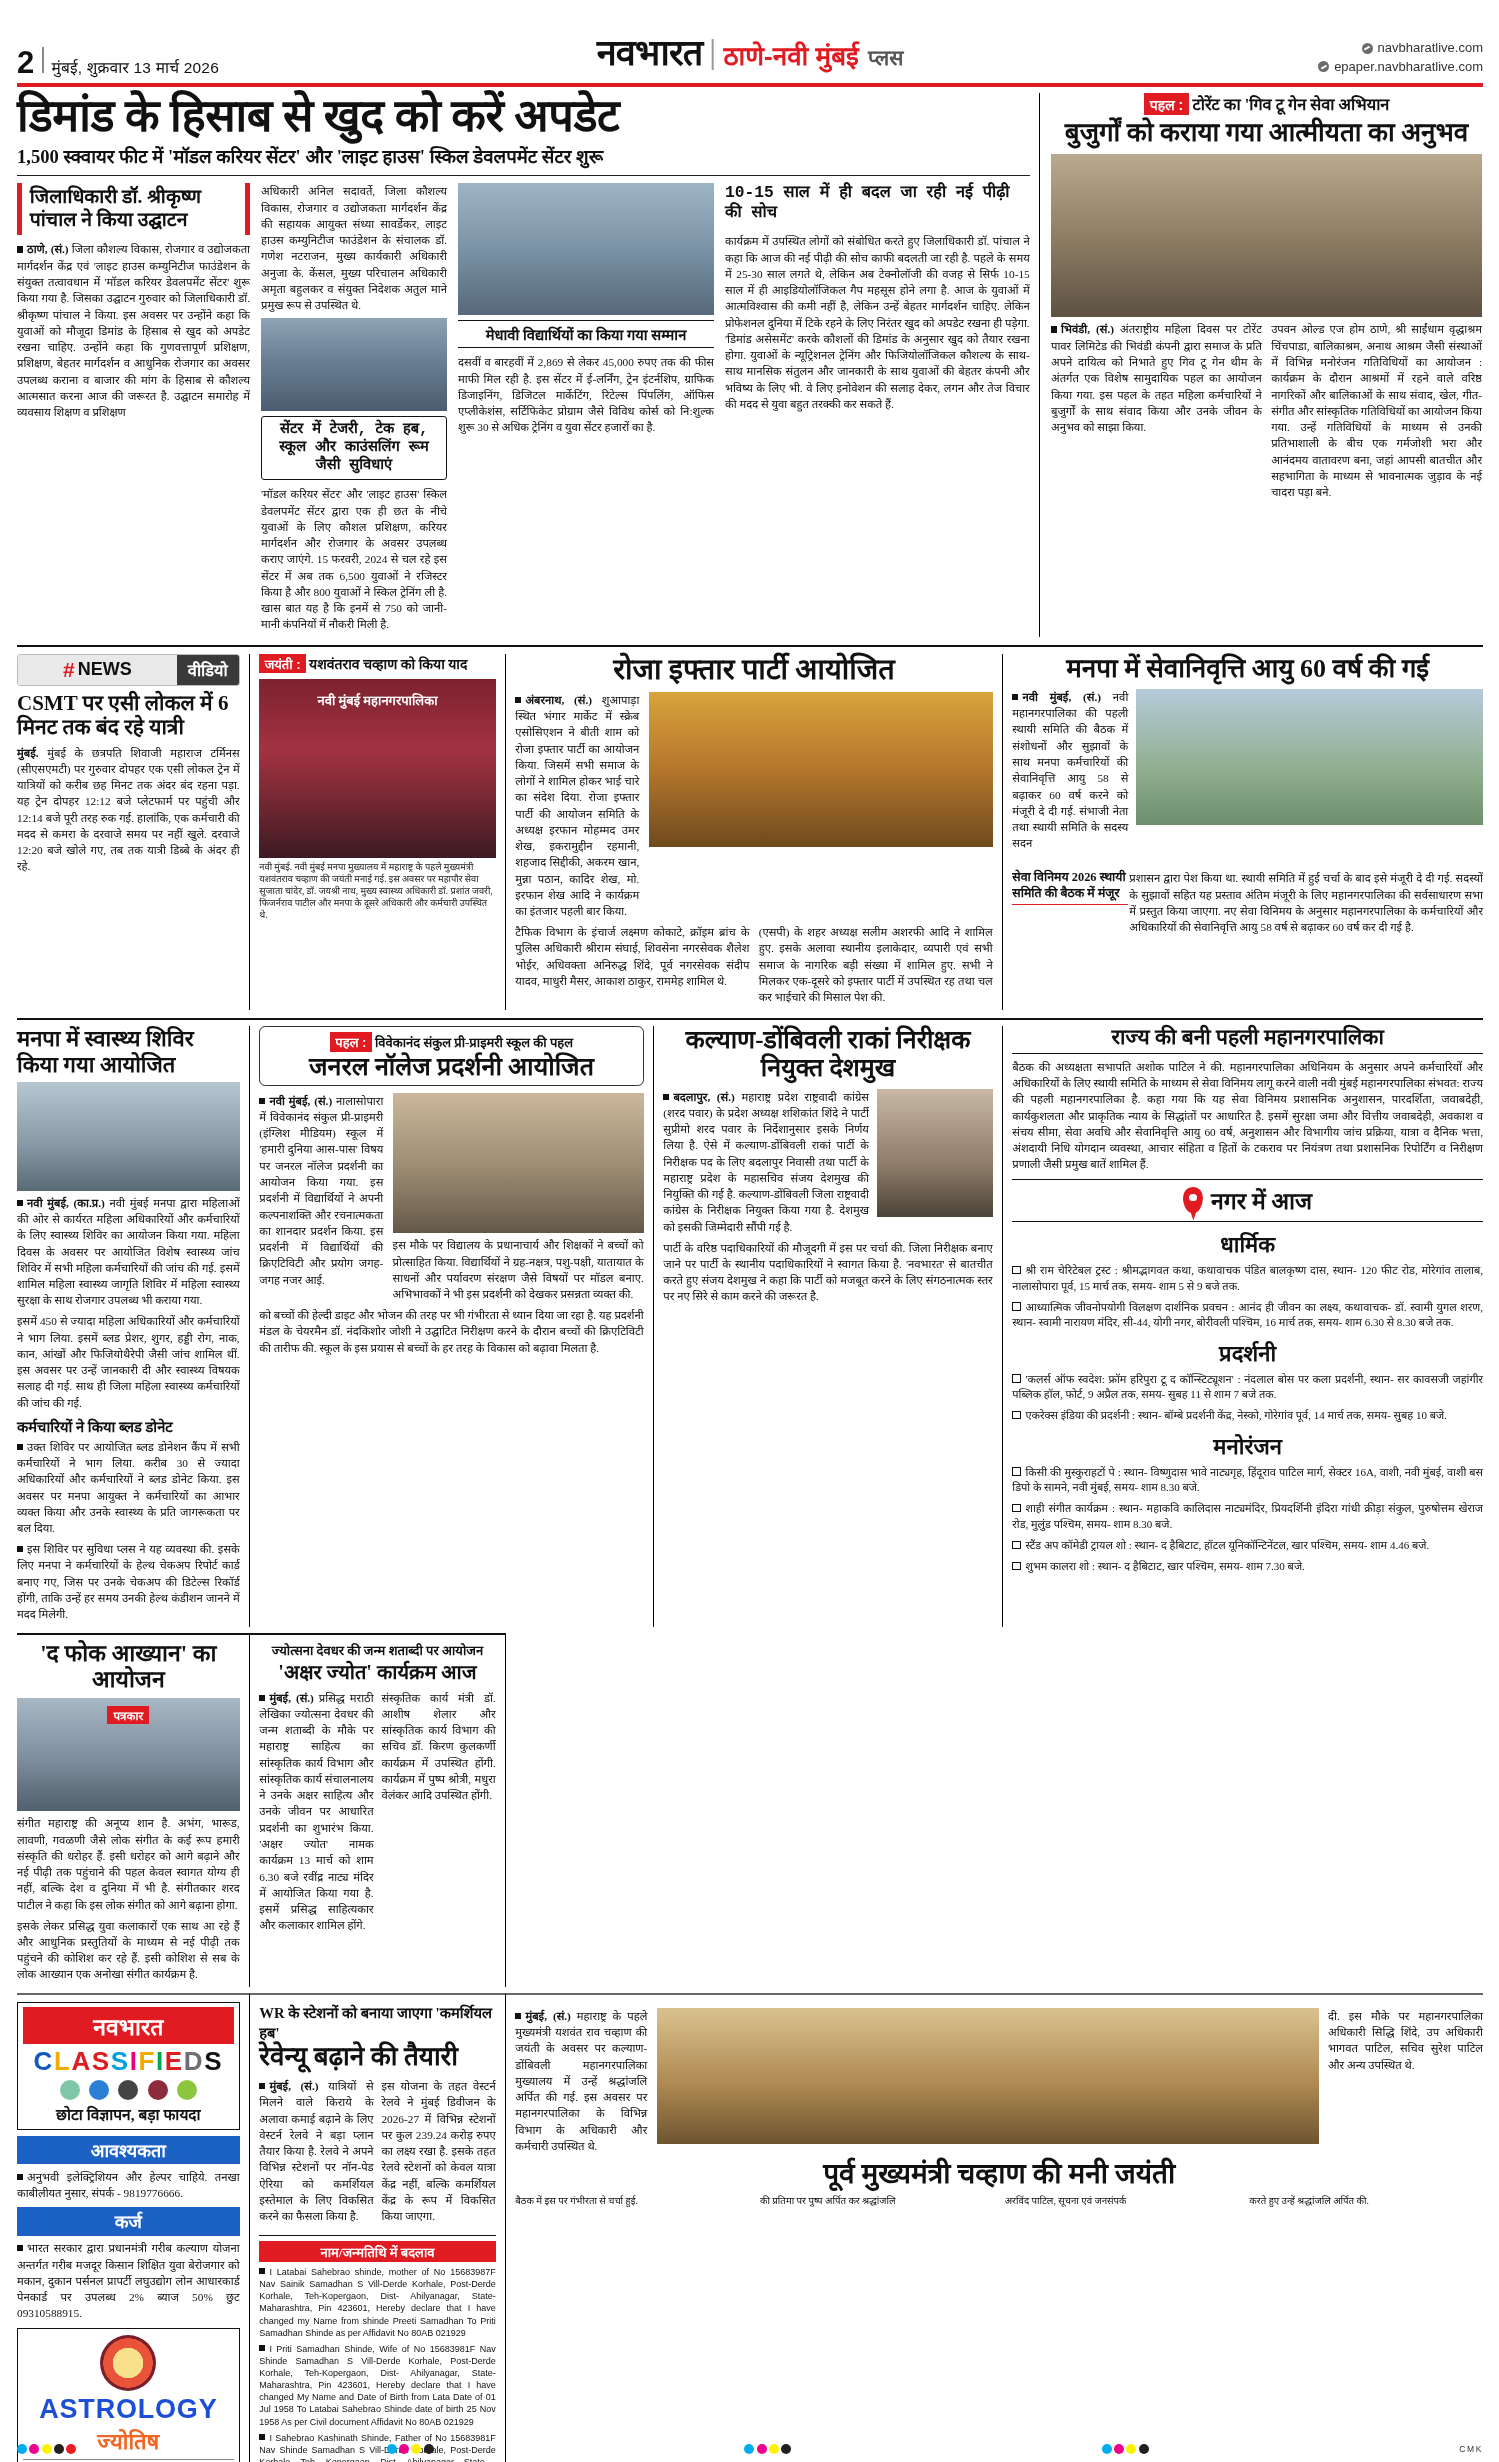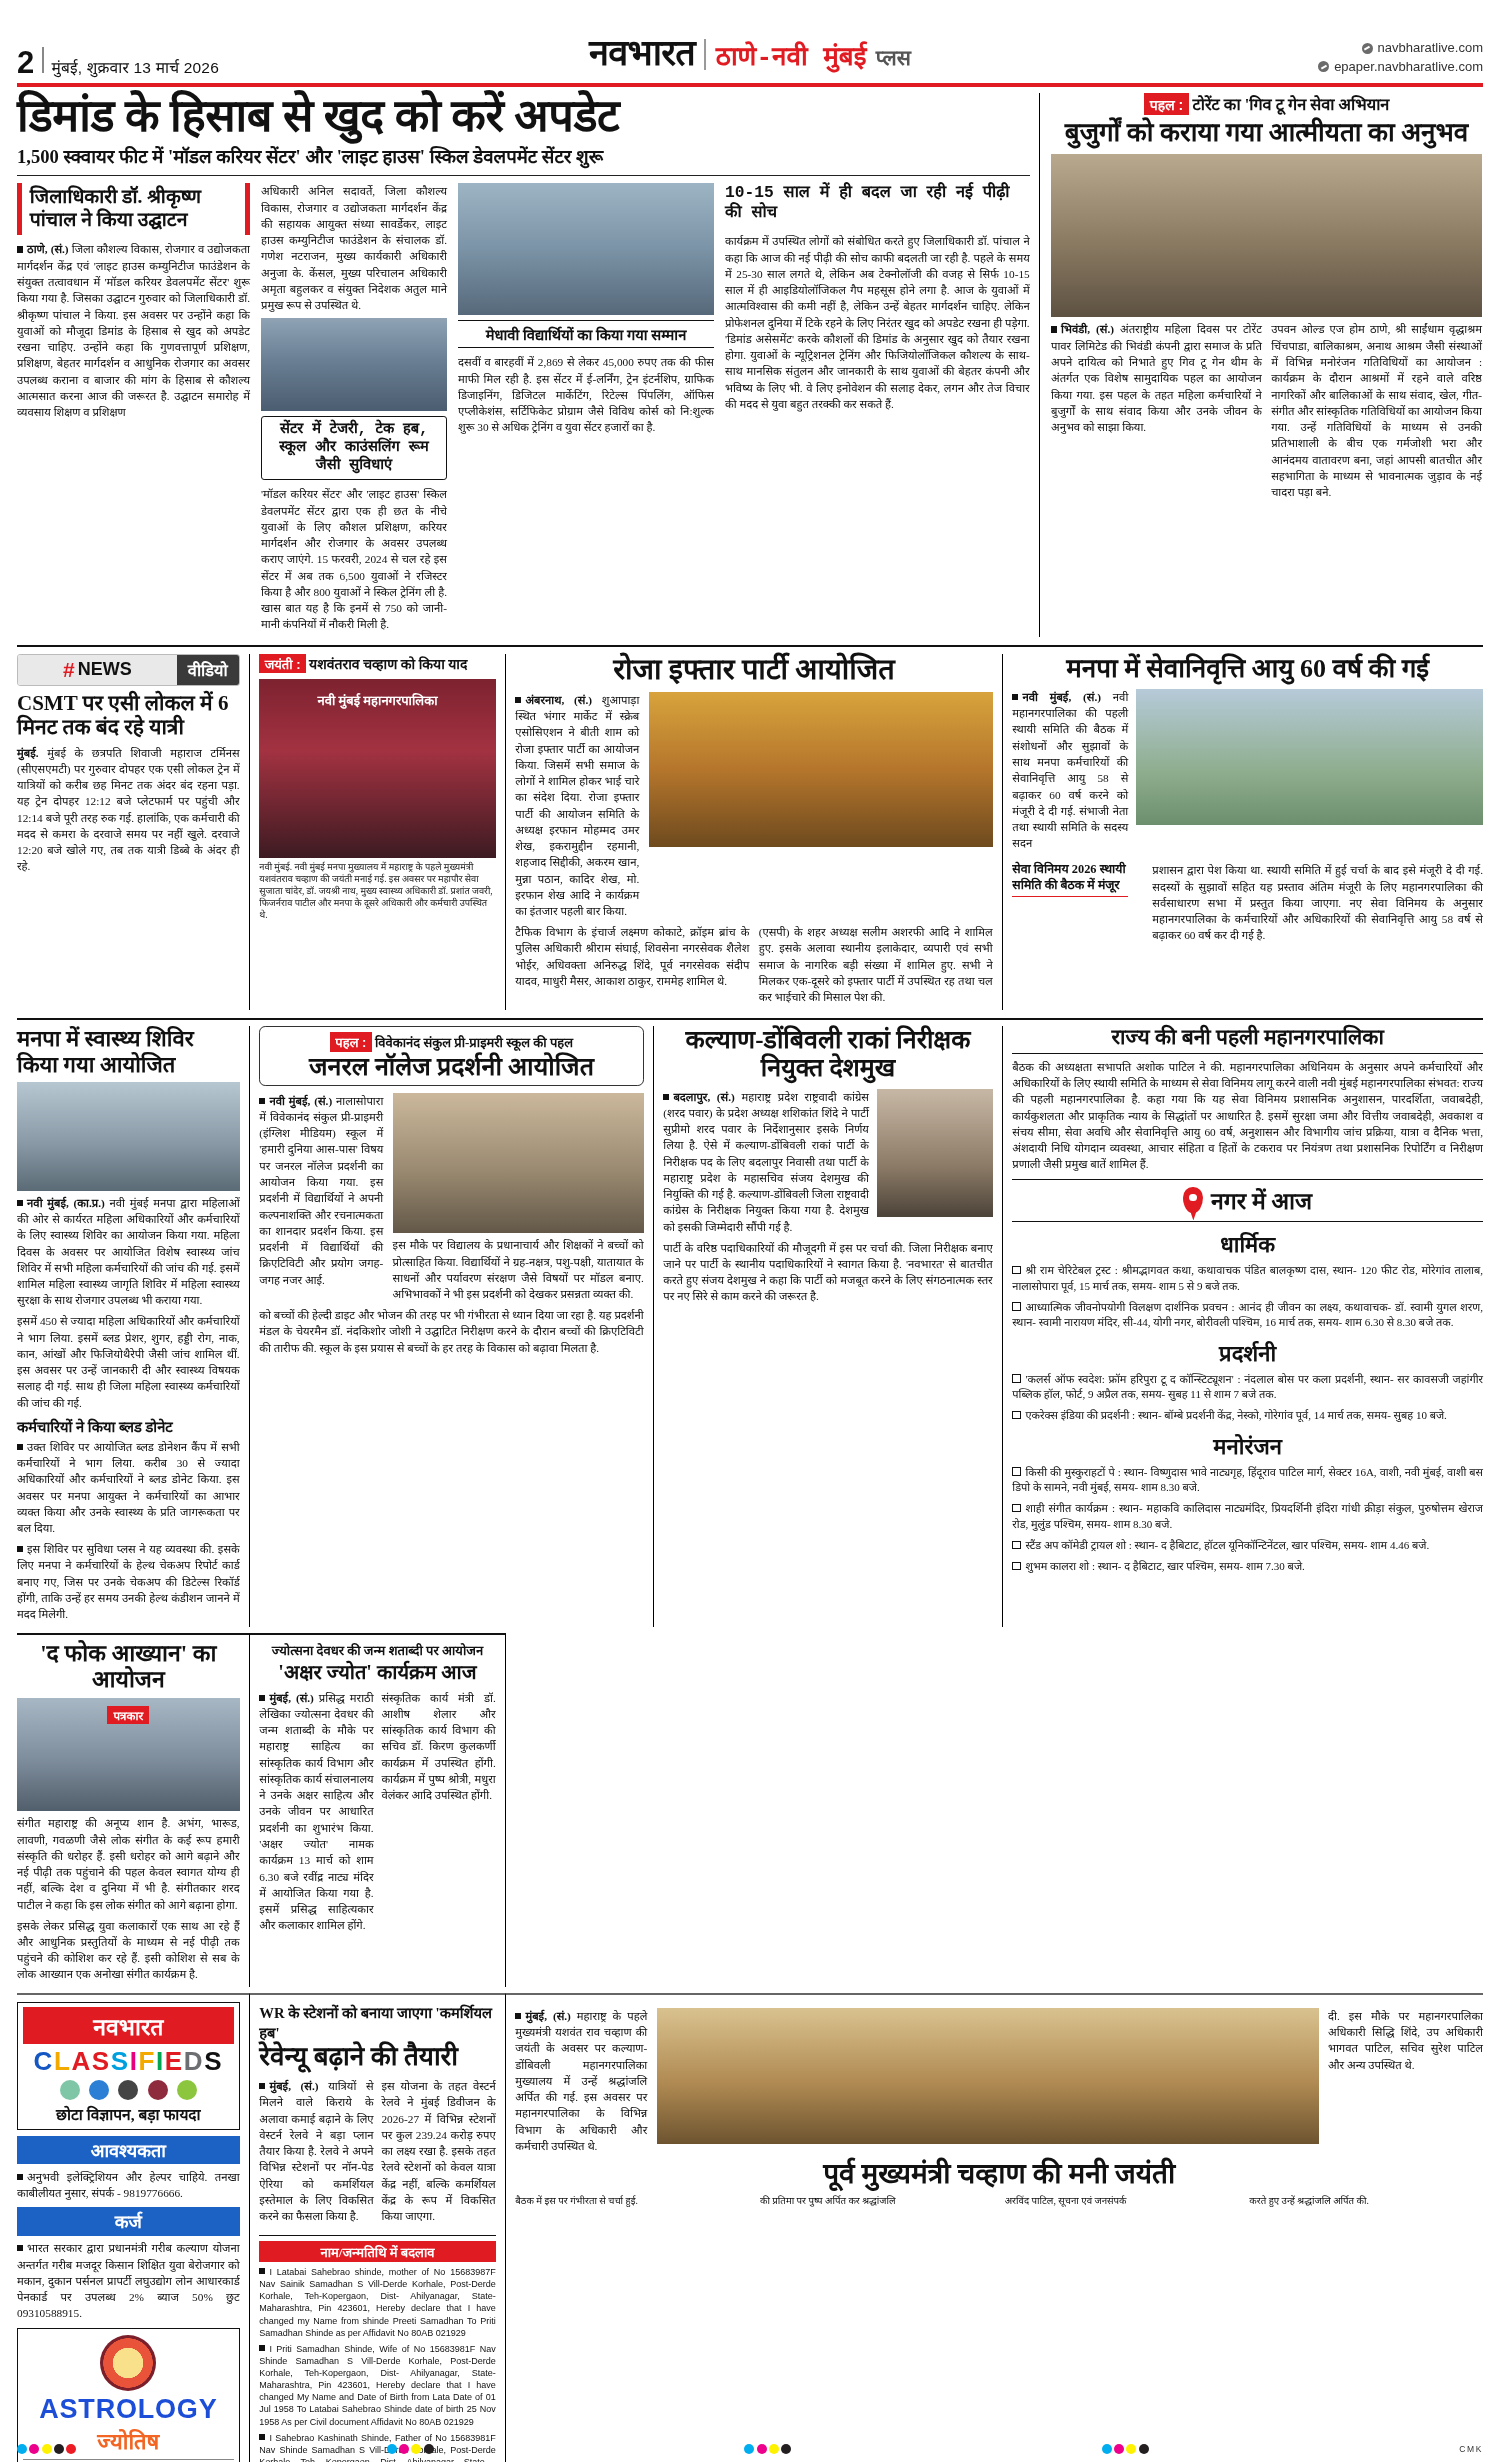--- a/index.html
+++ b/index.html
@@ -16,21 +16,21 @@
 
   
   .masthead { display: flex; align-items: flex-end; height: 64px; position: relative; }
   .mh-left { display: flex; align-items: baseline; gap: 7.8px; }
   .mh-pageno { font-size: 31px; font-weight: bold; font-family: "Liberation Sans", sans-serif; line-height: 1; }
   .mh-sep { width: 1.6px; height: 26px; background: #888; display: inline-block; }
   .mh-place { font-size: 15.5px; font-family: "Liberation Sans", sans-serif; letter-spacing: 0.2px; }
   .mh-center { position: absolute; left: 50%; transform: translateX(-50%); bottom: 1.6px; display: flex; align-items: baseline; gap: 9.3px; white-space: nowrap; }
   .mh-brand { font-size: 36px; font-weight: bold; letter-spacing: -0.8px; font-family: "Liberation Sans", sans-serif; }
   .mh-vbar { width: 2.3px; height: 31px; background: #999; display: inline-block; position: relative; top: 4.7px; }
-  .mh-edition { font-size: 26px; font-weight: bold; color: #e11b22; font-family: Liberation Mono, monospace; }
+  .mh-edition { font-size: 26px; font-weight: bold; color: #e11b22; font-family: Liberation Sans, sans-serif; }
   .mh-plus { font-size: 21px; font-weight: bold; color: #555; font-family: "Liberation Sans", sans-serif; }
   .mh-right { position: absolute; right: 0; bottom: 1.6px; text-align: right; font-family: "Liberation Sans", sans-serif; font-size: 13px; color: #333; line-height: 1.45; }
   .mh-right .u { display: flex; align-items: center; justify-content: flex-end; gap: 4.7px; }
   .globe { width: 11px; height: 11px; border-radius: 50%; background: #6b6b6b; display: inline-block; position: relative; }
   .globe::after { content: ""; position: absolute; left: 2.3px; top: 4.7px; width: 6.2px; height: 2.3px; background: #fff; transform: rotate(-30deg); }
   .red-rule { height: 3.9px; background: #e11b22; margin-top: 4.7px; }
 
   
   .lead-row { display: flex; gap: 0; margin-top: 6.2px; }
   .lead-main { width: 1023px; padding-right: 9.3px; border-right: 0.8px solid #000; }
@@ -242,21 +242,21 @@
     <div style="flex:1;padding-left:9.3px">
       <div style="font-size:26px;font-weight:bold;text-align:center;line-height:1.12">मनपा में सेवानिवृत्ति आयु 60 वर्ष की गई</div>
       <div style="display:flex;gap:7.8px;margin-top:6.2px">
         <div style="flex:0 0 116px">
           <p class="body"><span class="sq"></span><b>नवी मुंबई, (सं.)</b> <span>नवी महानगरपालिका की पहली स्थायी समिति की बैठक में संशोधनों और सुझावों के साथ मनपा कर्मचारियों की सेवानिवृत्ति आयु 58 से बढ़ाकर 60 वर्ष करने को मंजूरी दे दी गई. संभाजी नेता तथा स्थायी समिति के सदस्य सदन</span></p>
         </div>
         <div style="flex:1">
           <div class="photo img-bldg" style="height:136px"></div>
         </div>
       </div>
-      <div style="display:flex;gap:24px;margin-top:6px">
+      <div style="display:flex;gap:1px;margin-top:14px">
         <div style="flex:0 0 116px">
           <div style="font-size:12.4px;font-weight:bold;line-height:1.25;border-bottom:1.6px solid #e11b22;padding-bottom:3.1px">सेवा विनिमय 2026 स्थायी समिति की बैठक में मंजूर</div>
         </div>
         <div style="flex:1">
           <p class="body">प्रशासन द्वारा पेश किया था. स्थायी समिति में हुई चर्चा के बाद इसे मंजूरी दे दी गई. सदस्यों के सुझावों सहित यह प्रस्ताव अंतिम मंजूरी के लिए महानगरपालिका की सर्वसाधारण सभा में प्रस्तुत किया जाएगा. नए सेवा विनिमय के अनुसार महानगरपालिका के कर्मचारियों और अधिकारियों की सेवानिवृत्ति आयु 58 वर्ष से बढ़ाकर 60 वर्ष कर दी गई है.</p>
         </div>
       </div>
     </div>
   </div>
 

